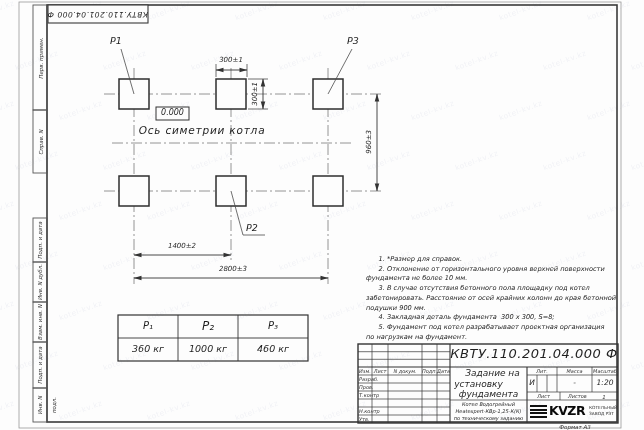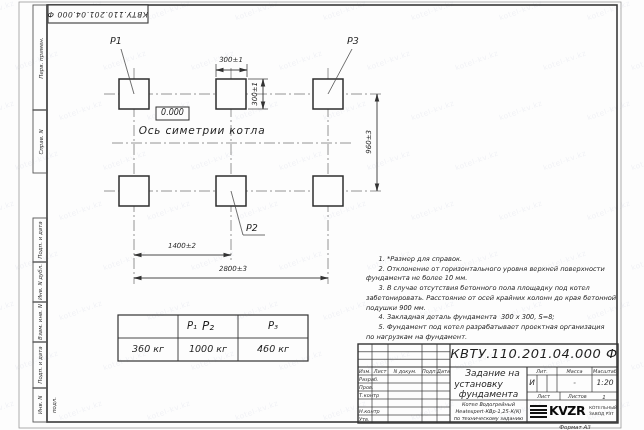--- a/index.html
+++ b/index.html
@@ -237,21 +237,21 @@
     <div>фундамента не более 10 мм.</div>
     <div>      3. В случае отсутствия бетонного пола площадку под котел</div>
     <div>забетонировать. Расстояние от осей крайних колонн до края бетонной</div>
     <div>подушки 900 мм.</div>
     <div>      4. Закладная деталь фундамента  300 х 300, S=8;</div>
     <div>      5. Фундамент под котел разрабатывает проектная организация</div>
     <div>по нагрузкам на фундамент.</div>
   </div>
 
   <div>
-    <div class="t c" style="left:118px;top:320px;width:60px;font-size:10px;margin-left:44px;">P₁</div>
+    <div class="t c" style="left:118px;top:320px;width:60px;font-size:10px;">P₁</div>
     <div class="t c" style="left:178px;top:320px;width:60px;font-size:12px;">P₂</div>
     <div class="t c" style="left:238px;top:320px;width:70px;font-size:10px;">P₃</div>
     <div class="t c" style="left:118px;top:343.5px;width:60px;font-size:9.5px;">360 кг</div>
     <div class="t c" style="left:178px;top:343.5px;width:60px;font-size:9.5px;">1000 кг</div>
     <div class="t c" style="left:238px;top:343.5px;width:70px;font-size:9.5px;">460 кг</div>
   </div>
 
   <div>
     <div class="t c" style="left:450px;top:347px;width:168px;font-size:13px;letter-spacing:.5px;">КВТУ.110.201.04.000  Ф</div>
 

